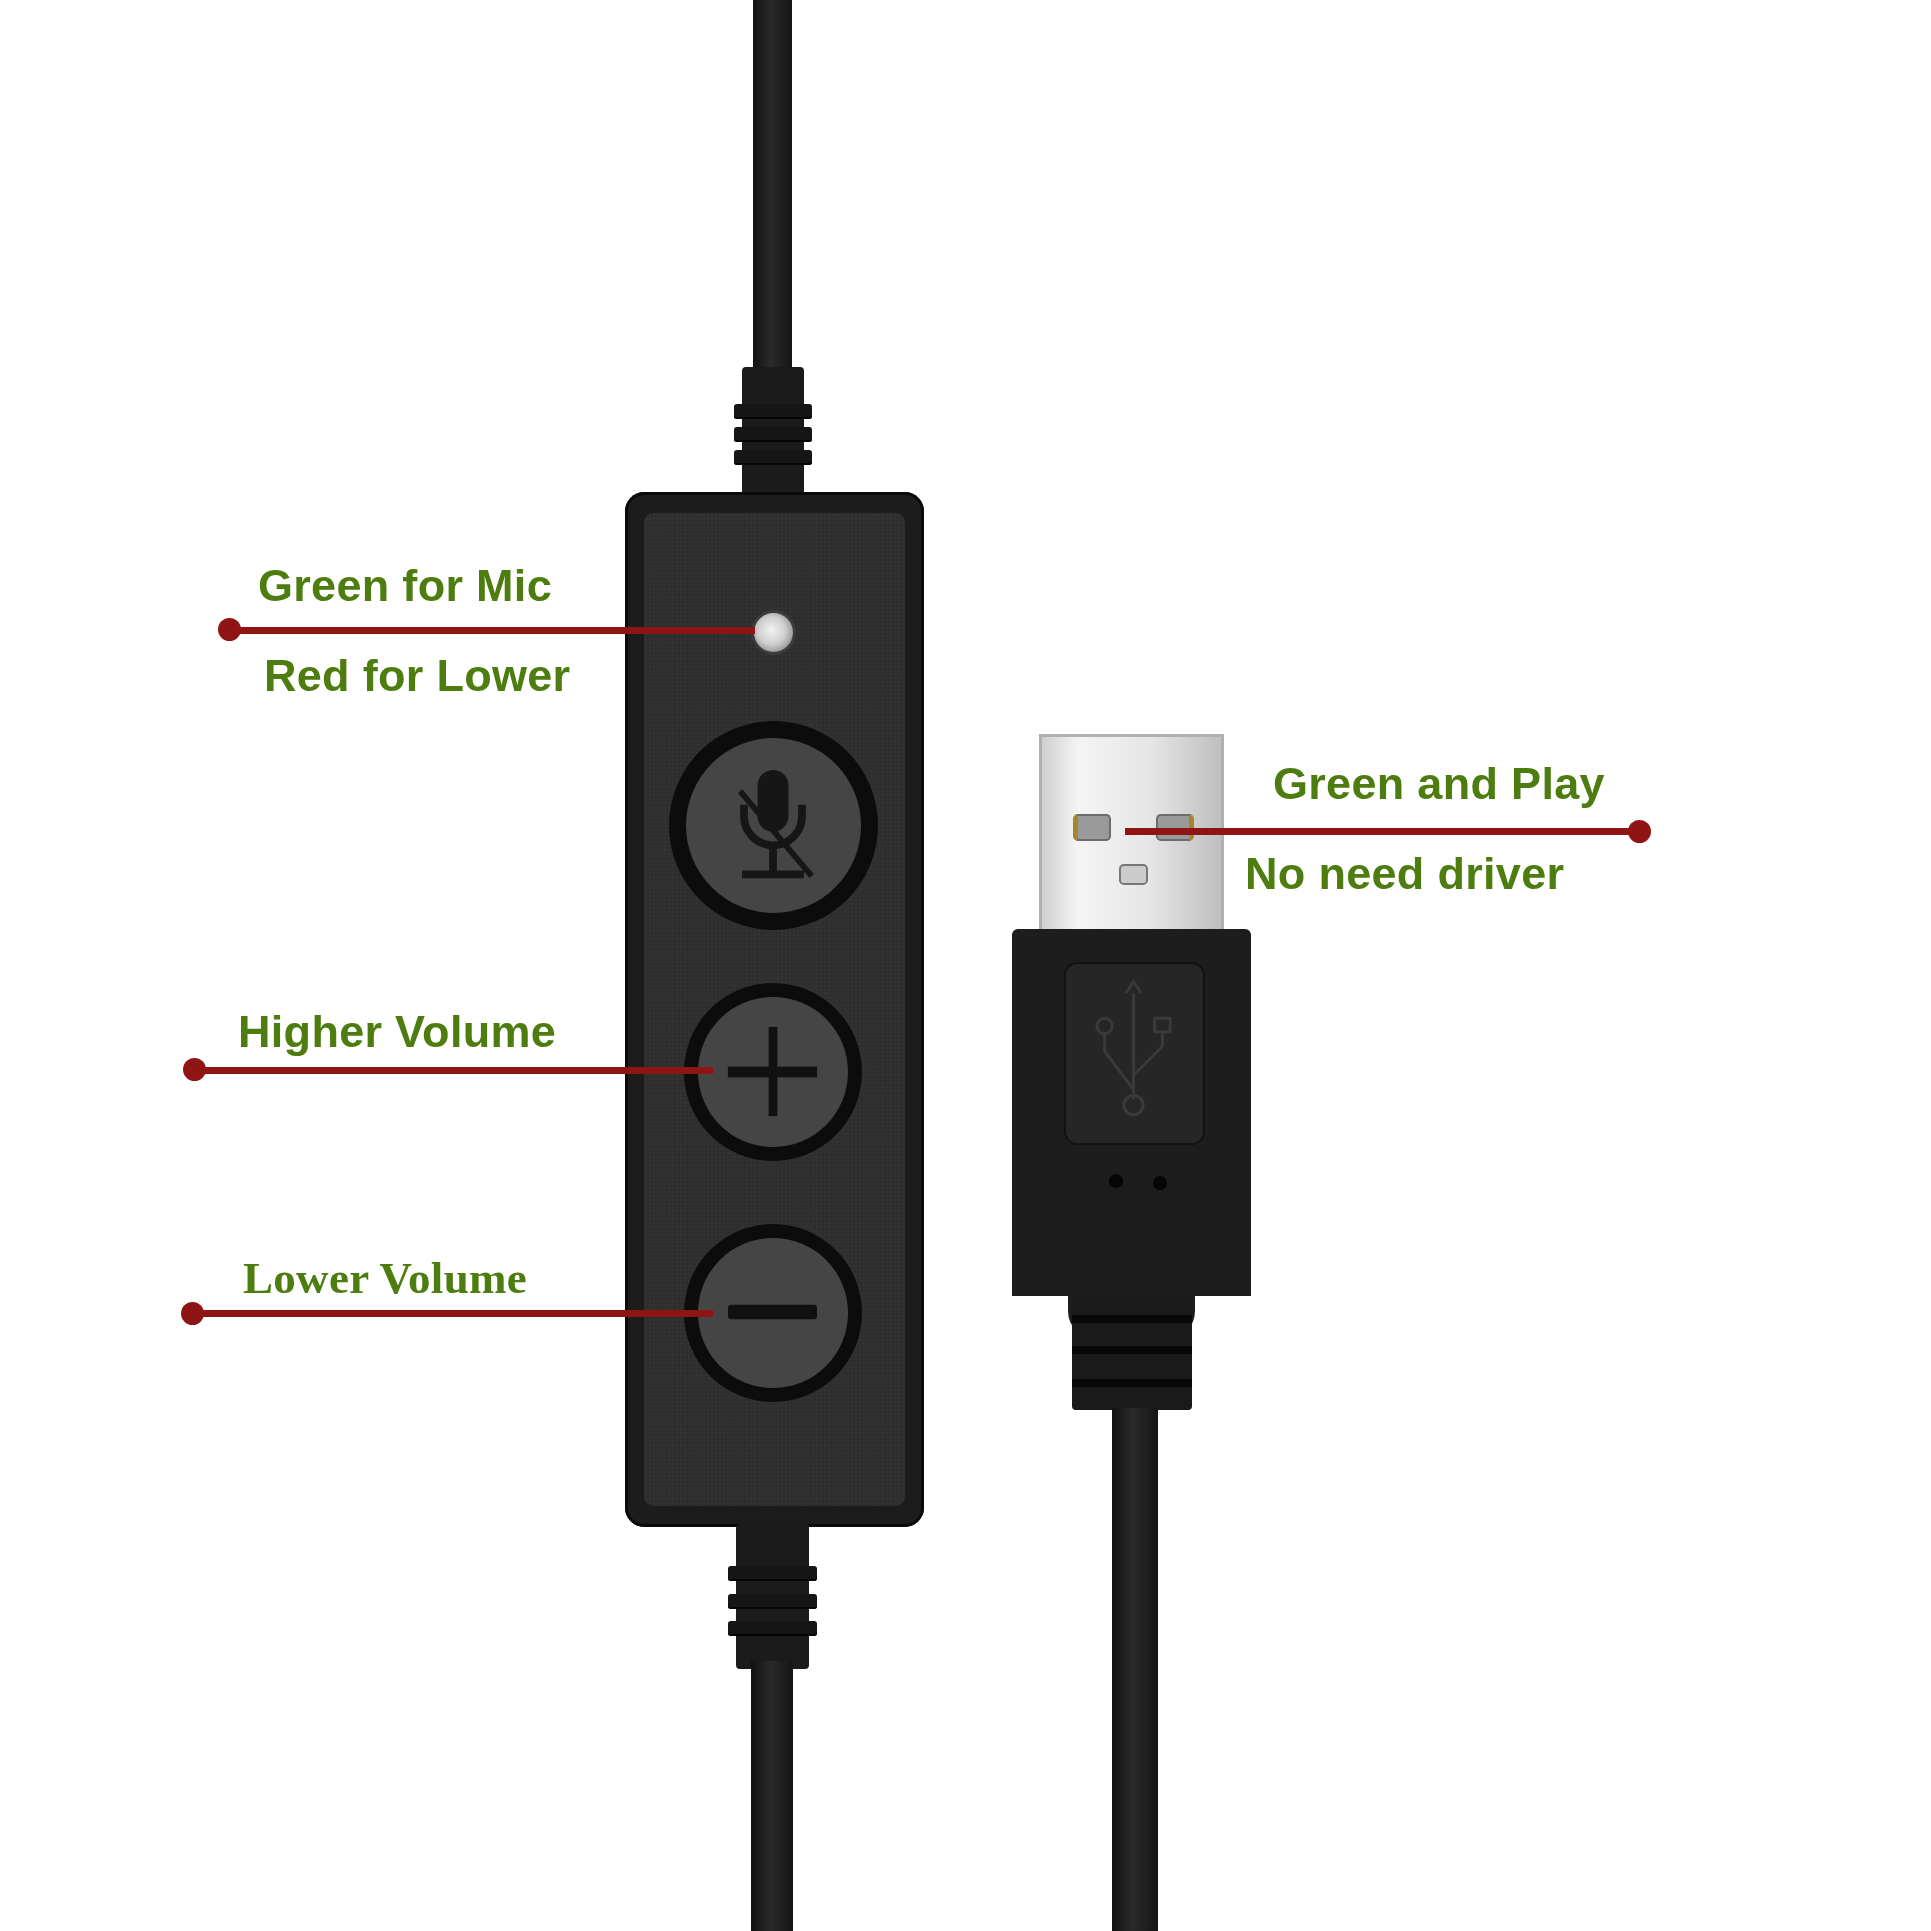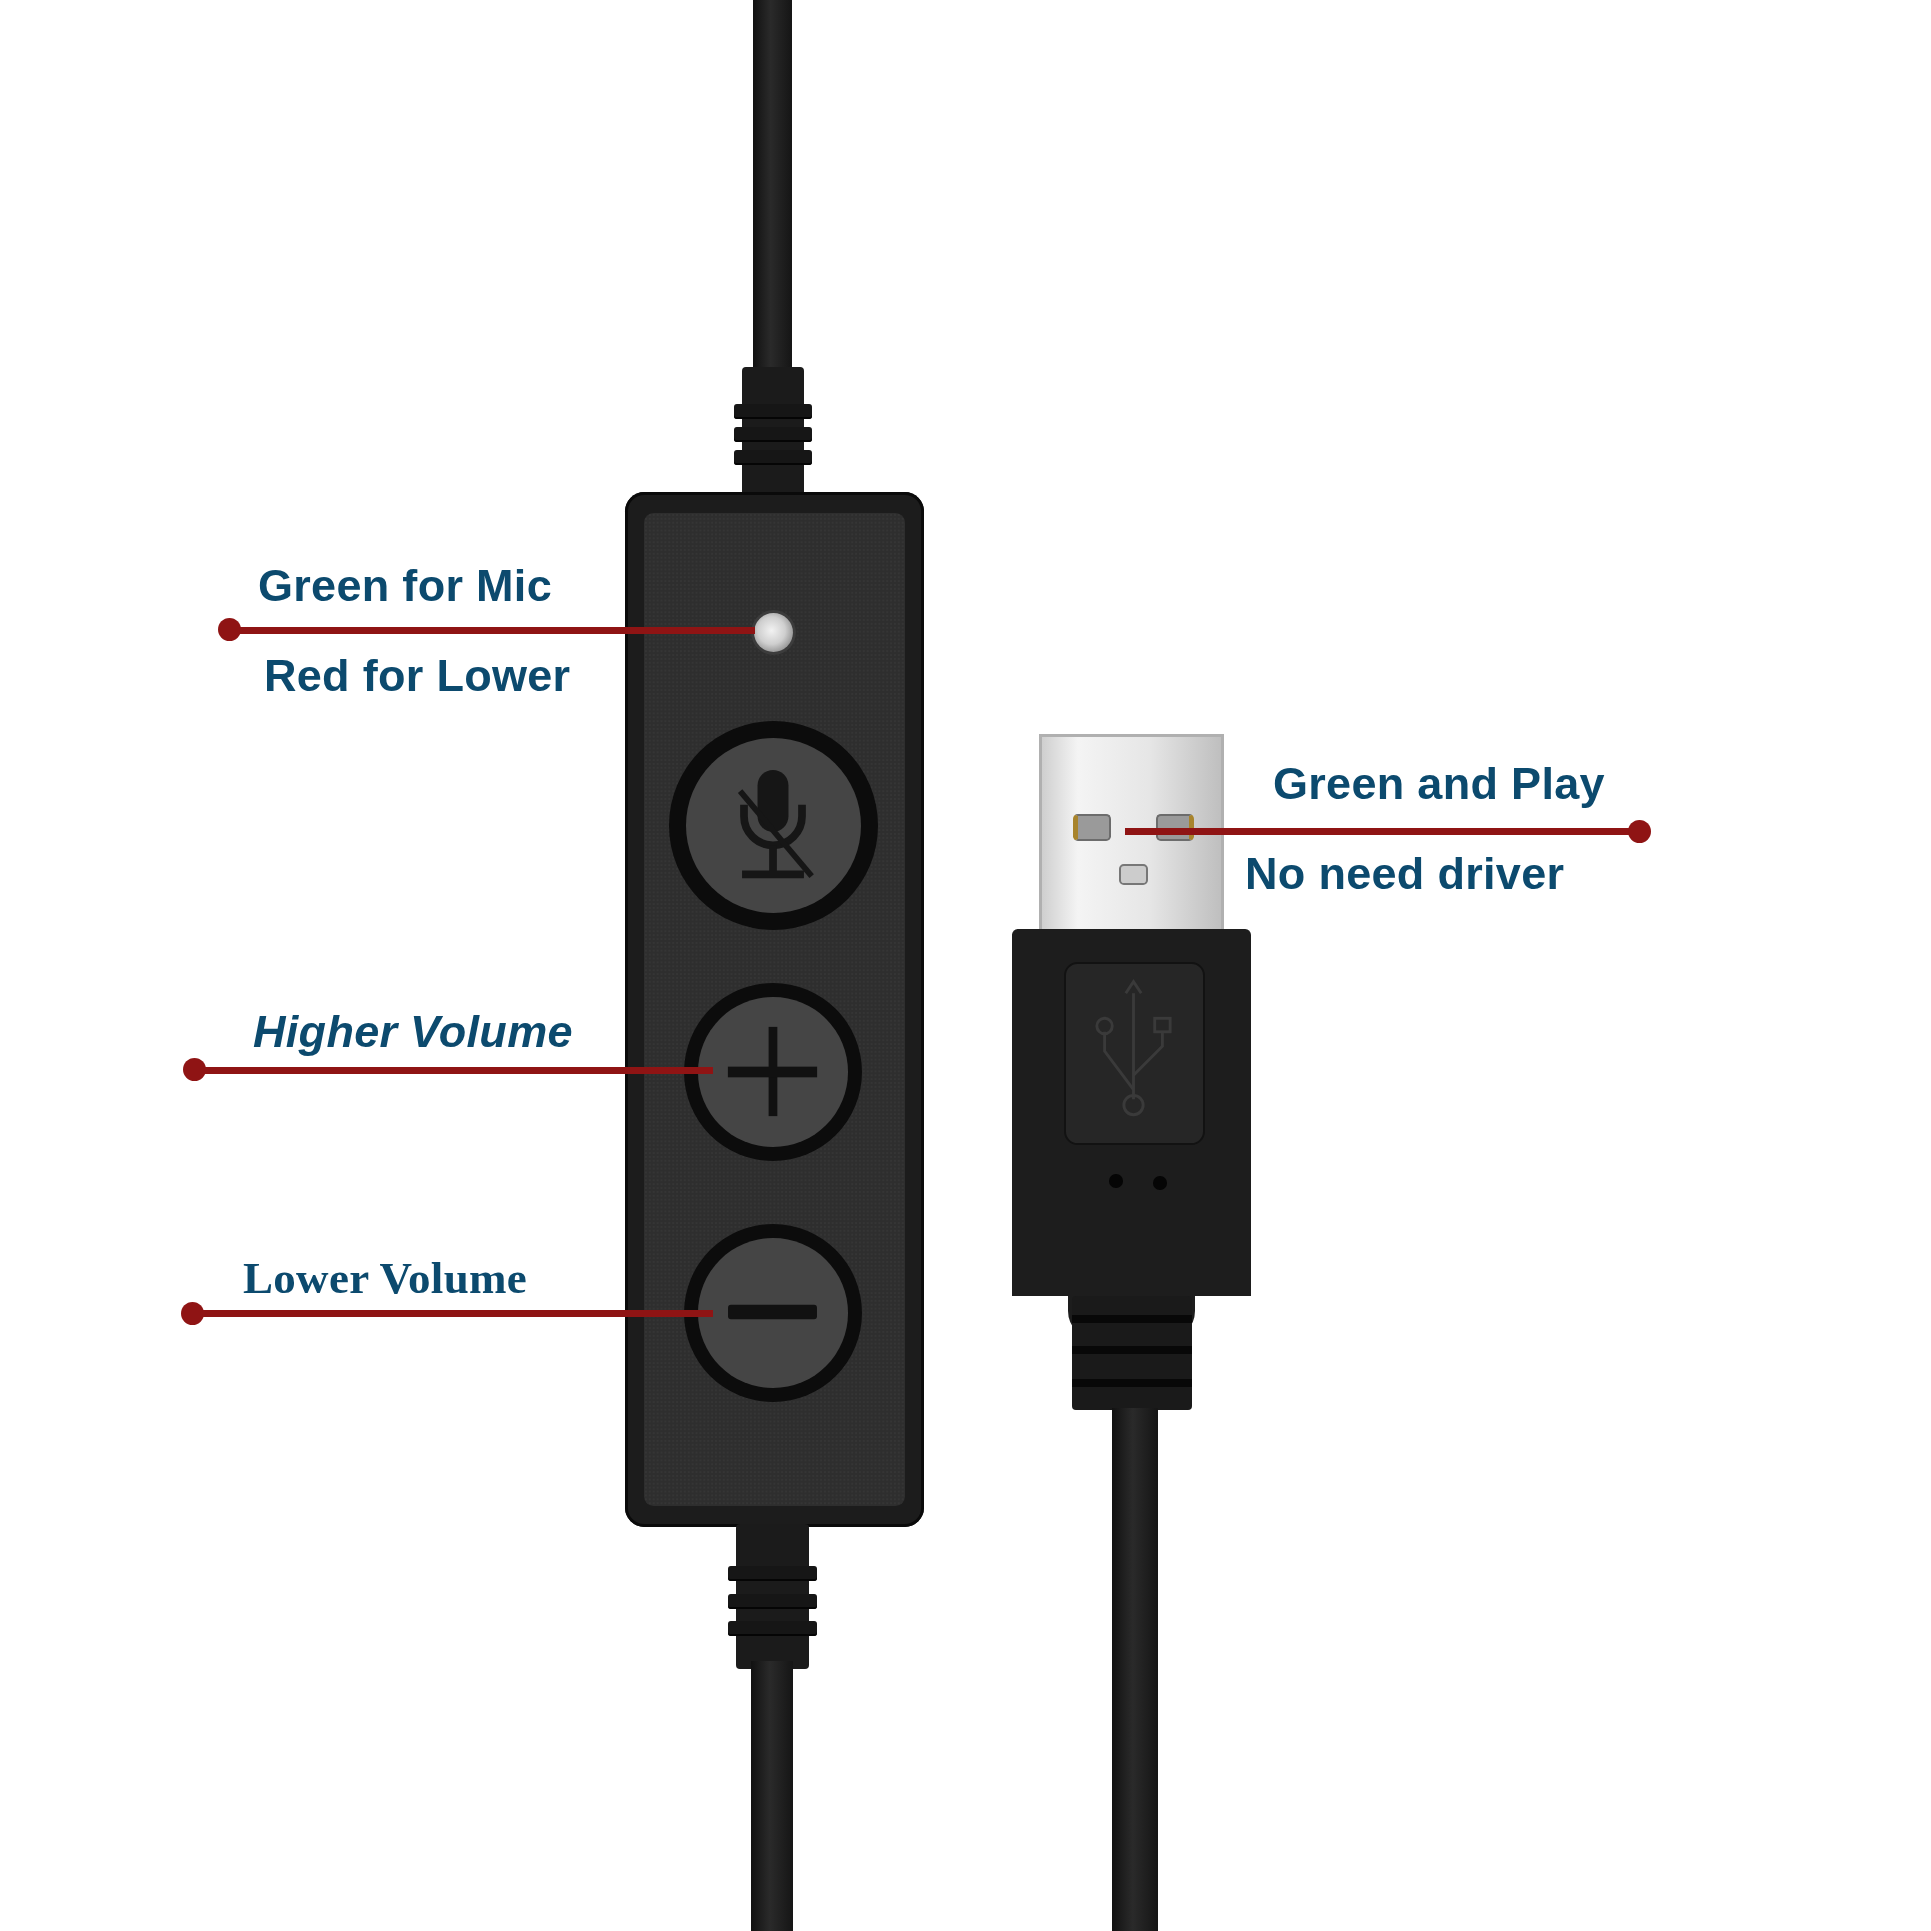--- a/index.html
+++ b/index.html
@@ -7,21 +7,21 @@
   .abs{position:absolute;}
   .cable{background:linear-gradient(90deg,#111 0%,#2a2a2a 45%,#151515 100%);}
   .relief{background:#1b1b1b;border-radius:3.9px;}
   .relief .rib{position:absolute;left:-7.7px;right:-7.7px;height:15.4px;background:#161616;border-radius:2.9px;box-shadow:inset 0 -1.9px 0 #050505;}
   .controller{background:#1c1c1c;border-radius:19.3px;box-shadow:inset 0 0 0 2.9px #0a0a0a;}
   .controller .face{position:absolute;left:19.3px;right:19.3px;top:21px;bottom:21px;background:#2e2e2e;border-radius:9.7px;
      background-image:radial-gradient(rgba(255,255,255,0.03) 1px,transparent 1px);background-size:3.9px 3.9px;}
   .btn{position:absolute;border-radius:50%;background:#0c0c0c;display:flex;align-items:center;justify-content:center;}
   .btn .inner{border-radius:50%;background:#454545;width:84%;height:84%;display:flex;align-items:center;justify-content:center;position:relative;}
   .led{position:absolute;border-radius:50%;background:radial-gradient(circle at 45% 45%,#f2f2f2 0%,#cfcfcf 45%,#8a8a8a 80%,#555 100%);box-shadow:0 0 0 2.9px #3c3c3c;}
-  .label{position:absolute;font-weight:bold;font-size:45px;color:#0c4a6e;white-space:nowrap;letter-spacing:0.3px;}
+  .label{position:absolute;font-weight:bold;font-size:45px;color:#4d7c0f;white-space:nowrap;letter-spacing:0.3px;}
   .leader{position:absolute;height:6.8px;background:#8f1414;}
   .dot{position:absolute;width:23px;height:23px;border-radius:50%;background:#8f1414;}
   .usb-metal{background:linear-gradient(90deg,#cfcfcf 0%,#f4f4f4 20%,#e6e6e6 60%,#bfbfbf 100%);border:3.9px solid #b0b0b0;border-bottom:none;box-sizing:border-box;}
   .usb-body{background:#1d1d1d;border-radius:5.8px 5.8px 0 0;}
   .usb-panel{background:#262626;border:2.9px solid #121212;border-radius:13.5px;box-sizing:border-box;}
   .contact{position:absolute;width:31px;height:23px;background:#9a9a9a;border:2.9px solid #6c6c6c;border-radius:4.8px;}
   .contact.gold-l{border-left:5.8px solid #a8842c;}
   .contact.gold-r{border-right:5.8px solid #a8842c;}
 </style>
 </head>
@@ -106,21 +106,21 @@
 </div>
 <div class="abs cable" style="left:1112px;top:1408px;width:46px;height:523px;"></div>
 
 <div class="dot" style="left:218px;top:618px;"></div>
 <div class="leader" style="left:238px;top:627px;width:517px;"></div>
 <div class="label" style="left:258px;top:560px;">Green for Mic</div>
 <div class="label" style="left:264px;top:650px;">Red for Lower</div>
 
 <div class="dot" style="left:183px;top:1058px;"></div>
 <div class="leader" style="left:201px;top:1067px;width:512px;"></div>
-<div class="label" style="left:253px;top:1006px;font-style:italic;">Higher Volume</div>
+<div class="label" style="left:238px;top:1006px;">Higher Volume</div>
 
 <div class="dot" style="left:181px;top:1302px;"></div>
 <div class="leader" style="left:198px;top:1310px;width:515px;"></div>
 <div class="label" style="left:243px;top:1252px;font-family:Liberation Serif, serif;">Lower Volume</div>
 
 <div class="leader" style="left:1125px;top:828px;width:507px;"></div>
 <div class="dot" style="left:1628px;top:820px;"></div>
 <div class="label" style="left:1273px;top:758px;">Green and Play</div>
 <div class="label" style="left:1245px;top:848px;">No need driver</div>
 

